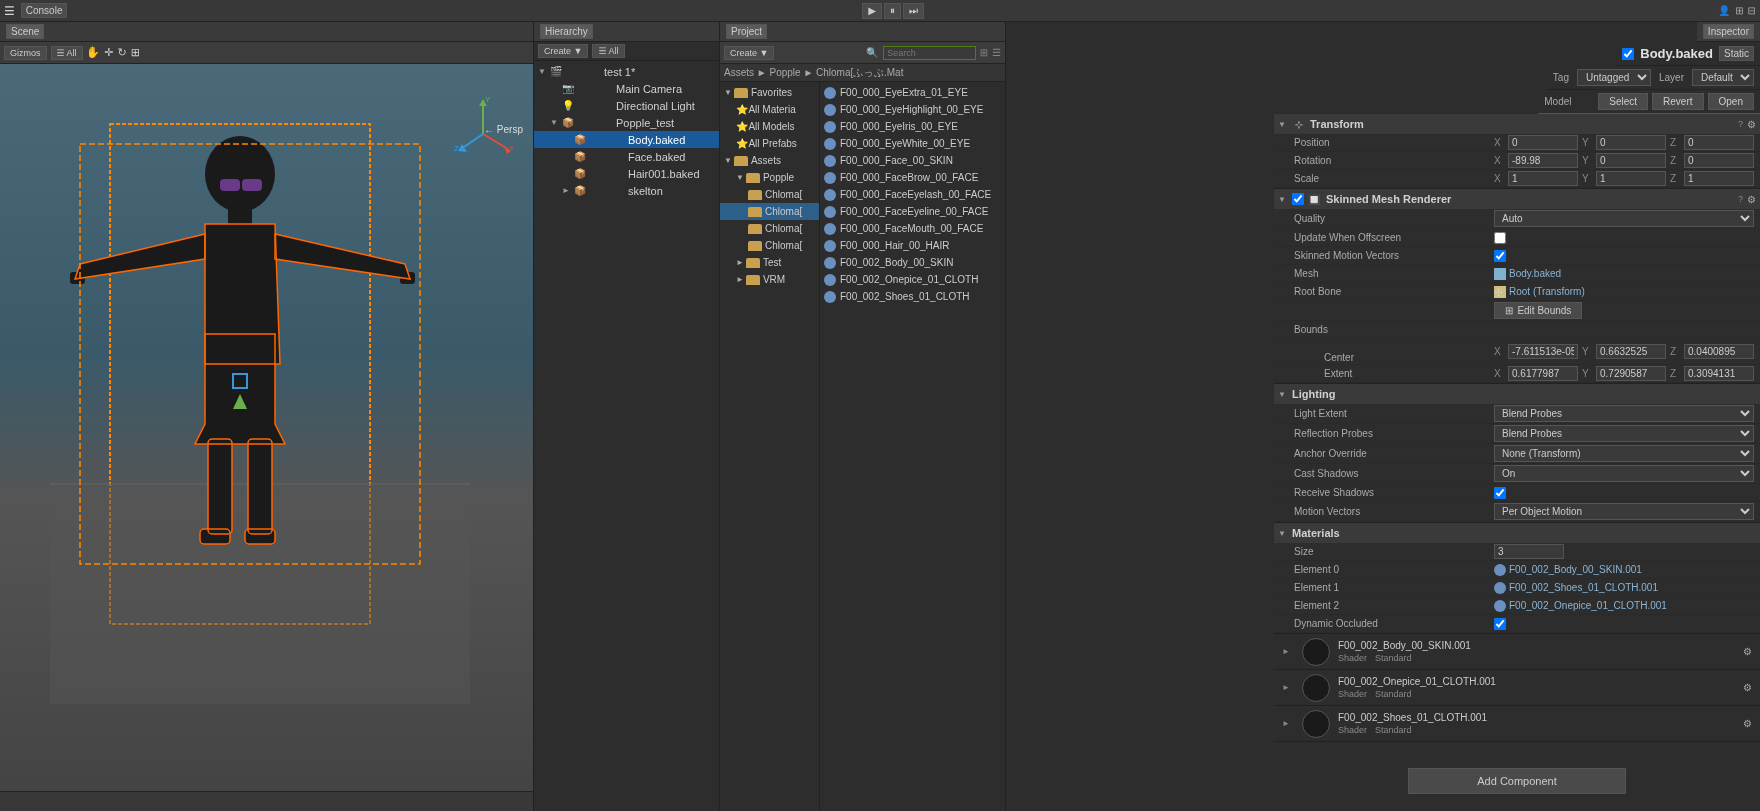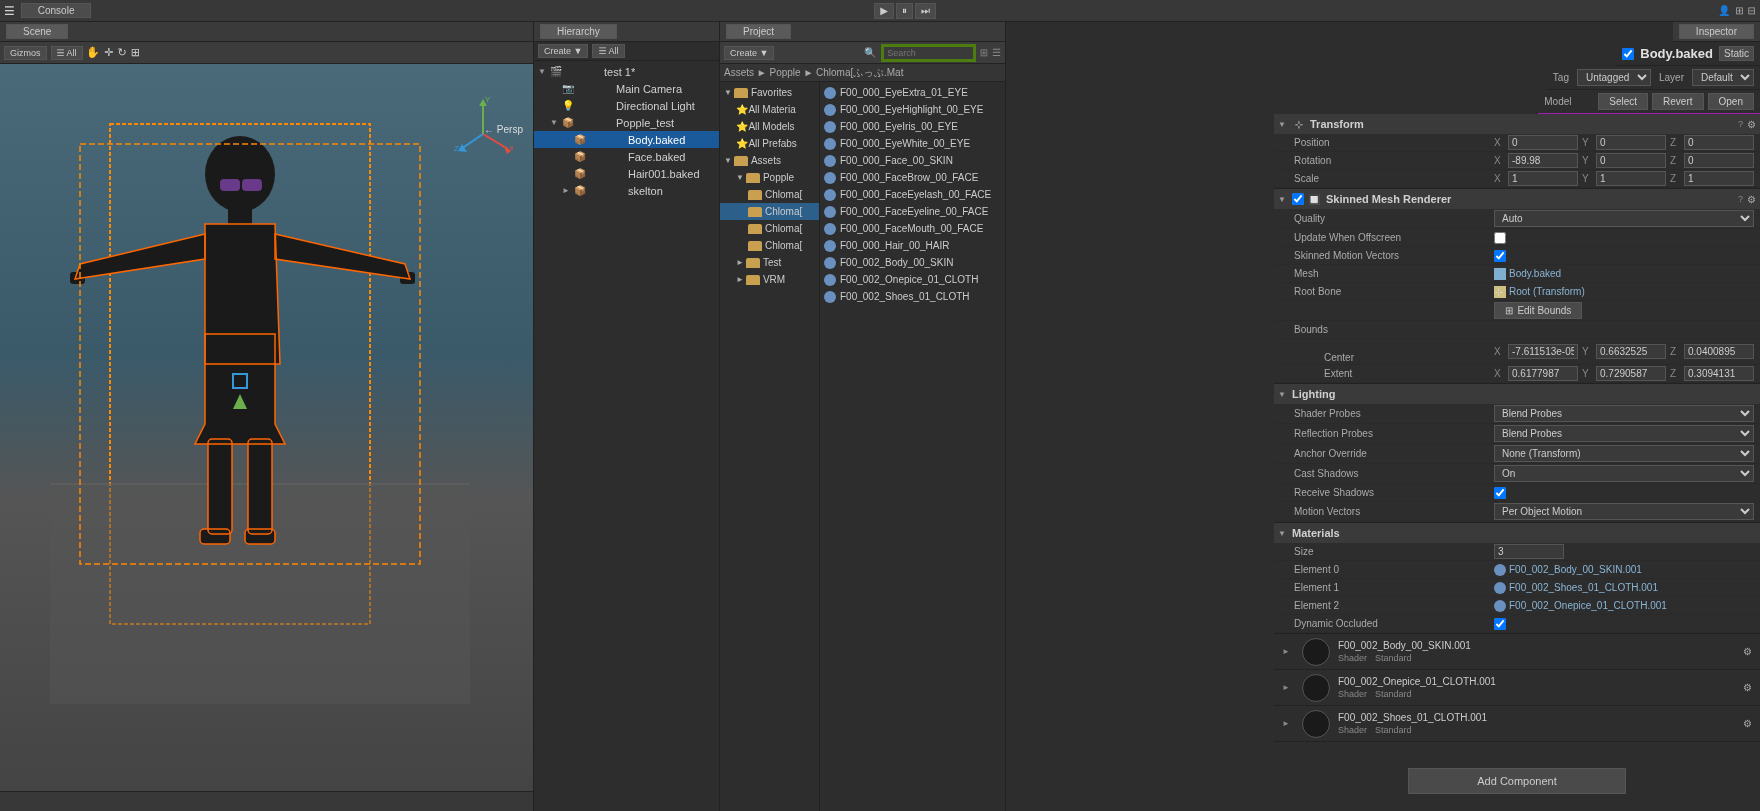--- a/index.html
+++ b/index.html
@@ -58,21 +58,21 @@
       display: flex;
       align-items: center;
       padding: 0 6px;
       gap: 6px;
       font-size: 10px;
       color: #bbb;
     }
     .panel-tab {
       background: #4c4c4c;
       border: 1px solid #555;
-      padding: 1px 16px;
+      padding: 1px 4px;
       font-size: 10px;
       cursor: pointer;
       color: #ccc;
     }
     .panel-tab.active {
       background: #5a5a5a;
     }
     .scene-toolbar {
       height: 22px;
       background: #3c3c3c;
@@ -338,21 +338,21 @@
       flex-shrink: 0;
     }
     .prop-value {
       flex: 1;
       display: flex;
       align-items: center;
       gap: 4px;
     }
     .prop-input {
       background: #3a3a3a;
-      border: 3px solid #4d7c0f;
+      border: 1px solid #4d7c0f;
       color: #ccc;
       font-size: 10px;
       padding: 1px 3px;
       flex: 1;
     }
     .prop-input-small {
       background: #3a3a3a;
       border: 1px solid #555;
       color: #ccc;
       font-size: 10px;
@@ -994,21 +994,21 @@
         </div>
       </div>
 
       <div class="inspector-section">
         <div class="section-header">
           <span class="section-arrow">▼</span>
           <span class="section-title">Lighting</span>
         </div>
 
         <div class="prop-row">
-          <span class="prop-label">Shader Probes</span>
+          <span class="prop-label">Light Extent</span>
           <div class="prop-value">
             <select class="prop-dropdown">
               <option>Blend Probes</option>
             </select>
           </div>
         </div>
 
         <div class="prop-row">
           <span class="prop-label">Reflection Probes</span>
           <div class="prop-value">

